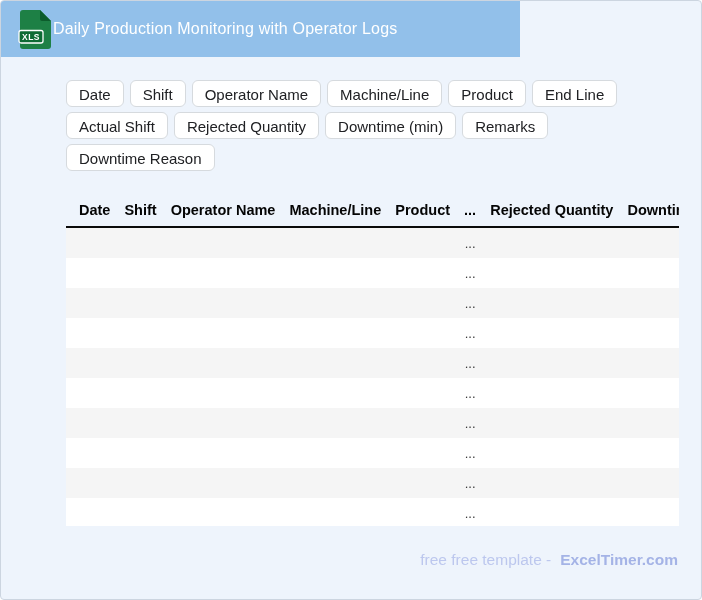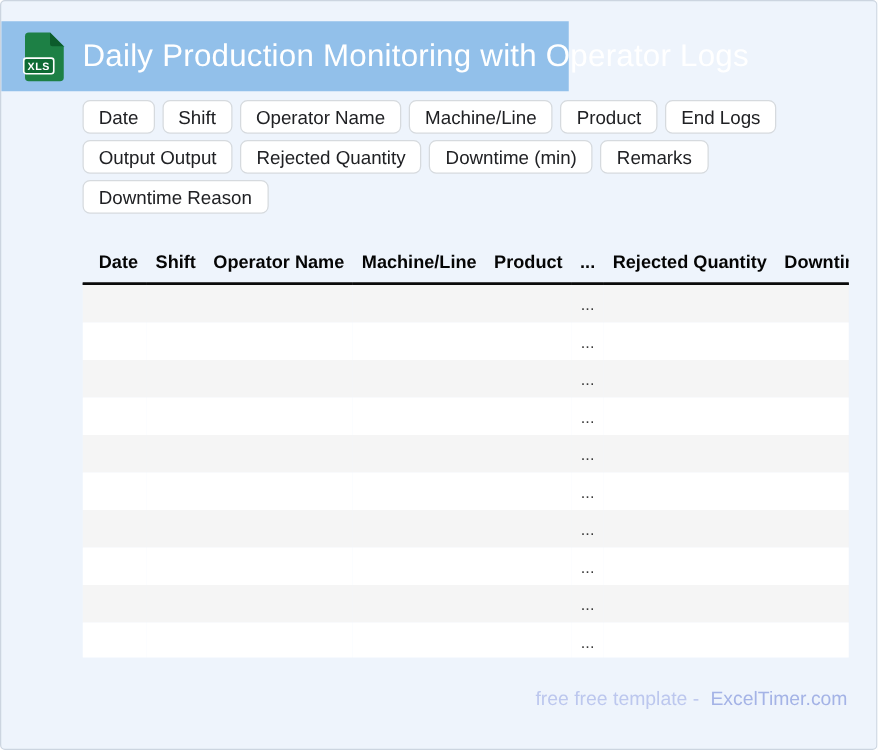--- a/index.html
+++ b/index.html
@@ -8,30 +8,29 @@
     box-sizing:border-box;
     width:702px; height:600px;
     background:var(--page-bg, #eef4fc);
     border:1px solid var(--page-border, #ccd5e0);
     border-radius:4px;
     overflow:hidden;
     font-family:"Liberation Sans", sans-serif;
   }
   
   .banner {
-    position:absolute; left:0; top:16px;
-    width:454px; height:56px;
+    position:absolute; left:0; top:0;
+    width:519px; height:56px;
     background:var(--header-blue, #92c0ea);
     display:flex; align-items:center;
   }
   .xls-icon { margin-left:17px; width:35px; height:41px; flex:0 0 auto; }
   .banner-title {
-    margin-left:13px;
     color:#ffffff;
-    font-size:25px;
+    font-size:16px;
     font-weight:500;
     letter-spacing:0.2px;
     white-space:nowrap;
   }
   
   .chips {
     position:absolute; left:65px; top:79px;
     width:614px;
     display:flex; flex-wrap:wrap;
     gap:5px 6px;
@@ -73,21 +72,21 @@
   }
   tbody tr:nth-child(odd)  { background:var(--row-alt, #f5f5f5); }
   tbody tr:nth-child(even) { background:#ffffff; }
   
   .footer {
     position:absolute; right:23px; top:550px;
     font-size:15.5px;
     white-space:nowrap;
   }
   .footer-prefix { color:var(--footer-light, #bcc7ee); }
-  .footer-brand  { color:var(--footer-bold, #a4b3e6); font-weight:normal; margin-left:9px; }
+  .footer-brand  { color:var(--footer-bold, #a4b3e6); font-weight:bold; margin-left:9px; }
 </style>
 </head>
 <body>
 
 <div class="page">
 
   <div class="banner">
     <svg class="xls-icon" viewBox="0 0 35 41" xmlns="http://www.w3.org/2000/svg">
       <path d="M5 1 h17 l11 11 v25 a3 3 0 0 1 -3 3 H5 a3 3 0 0 1 -3 -3 V4 a3 3 0 0 1 3 -3 z" fill="#1d8045"></path>
       <path d="M22 1 l11 11 h-9 a2 2 0 0 1 -2 -2 z" fill="#0c5c2c"></path>
@@ -96,22 +95,22 @@
     </svg>
     <div class="banner-title">Daily Production Monitoring with Operator Logs</div>
   </div>
 
   <div class="chips">
       <div class="chip">Date</div>
       <div class="chip">Shift</div>
       <div class="chip">Operator Name</div>
       <div class="chip">Machine/Line</div>
       <div class="chip">Product</div>
-      <div class="chip">End Logs</div>
-      <div class="chip">Output Output</div>
+      <div class="chip">End Line</div>
+      <div class="chip">Actual Shift</div>
       <div class="chip">Rejected Quantity</div>
       <div class="chip">Downtime (min)</div>
       <div class="chip">Remarks</div>
       <div class="chip">Downtime Reason</div>
     </div>
 
   <div class="table-wrap">
     <table>
       <thead>
         <tr>

